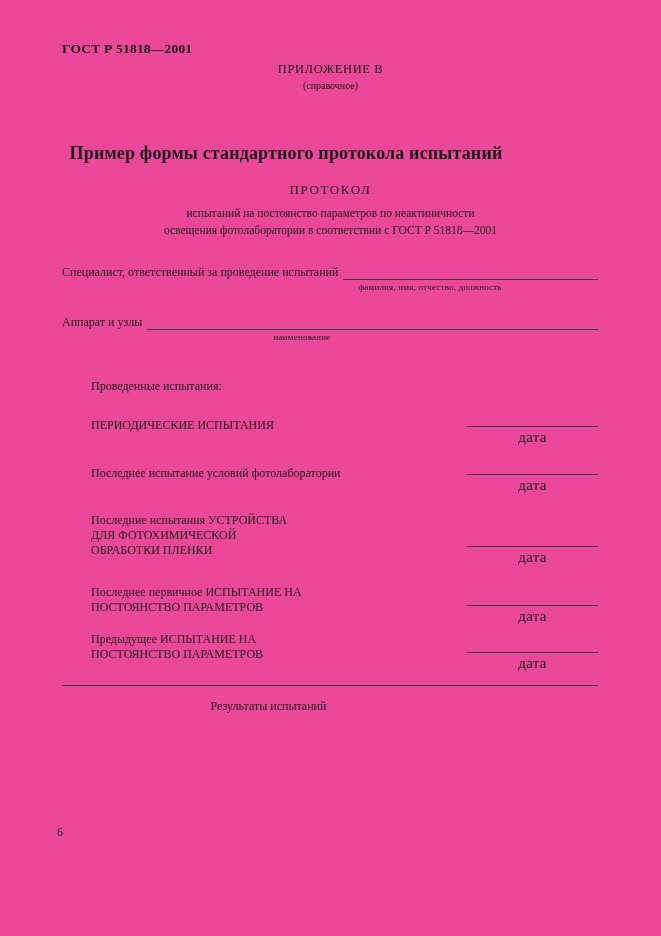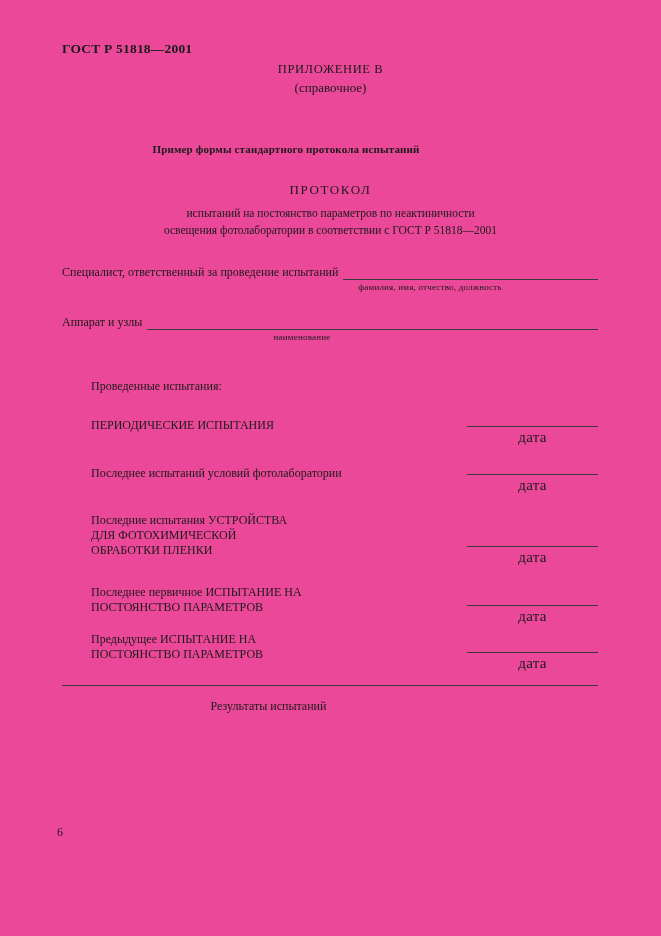--- a/index.html
+++ b/index.html
@@ -38,32 +38,32 @@
     left: 0;
     top: 62px;
     width: 661px;
     text-align: center;
   }
   .annex-title {
     font-size: 12.5px;
     letter-spacing: 0.6px;
   }
   .annex-sub {
-    font-size: 13px;
+    font-size: 10px;
     margin-top: 3px;
   }
 
   
   .form-heading {
     position: absolute;
     left: 0;
     top: 143px;
     width: 572px;
     text-align: center;
-    font-size: 11px;
+    font-size: 18px;
     font-weight: bold;
     letter-spacing: 0.15px;
   }
 
   
   .protocol-title {
     position: absolute;
     left: 0;
     top: 182px;
     width: 661px;
@@ -215,21 +215,21 @@
 
   <div class="test-item" style="top:418px;">
     <div class="test-label">ПЕРИОДИЧЕСКИЕ ИСПЫТАНИЯ</div>
     <div class="date-slot" style="top:8px;">
       <div class="date-rule"></div>
       <div class="date-cap">дата</div>
     </div>
   </div>
 
   <div class="test-item" style="top:466px;">
-    <div class="test-label">Последнее испытаний условий фотолаборатории</div>
+    <div class="test-label">Последнее испытание условий фотолаборатории</div>
     <div class="date-slot" style="top:8px;">
       <div class="date-rule"></div>
       <div class="date-cap">дата</div>
     </div>
   </div>
 
   <div class="test-item" style="top:513px;">
     <div class="test-label">Последние испытания УСТРОЙСТВА
 ДЛЯ ФОТОХИМИЧЕСКОЙ
 ОБРАБОТКИ ПЛЕНКИ</div>

